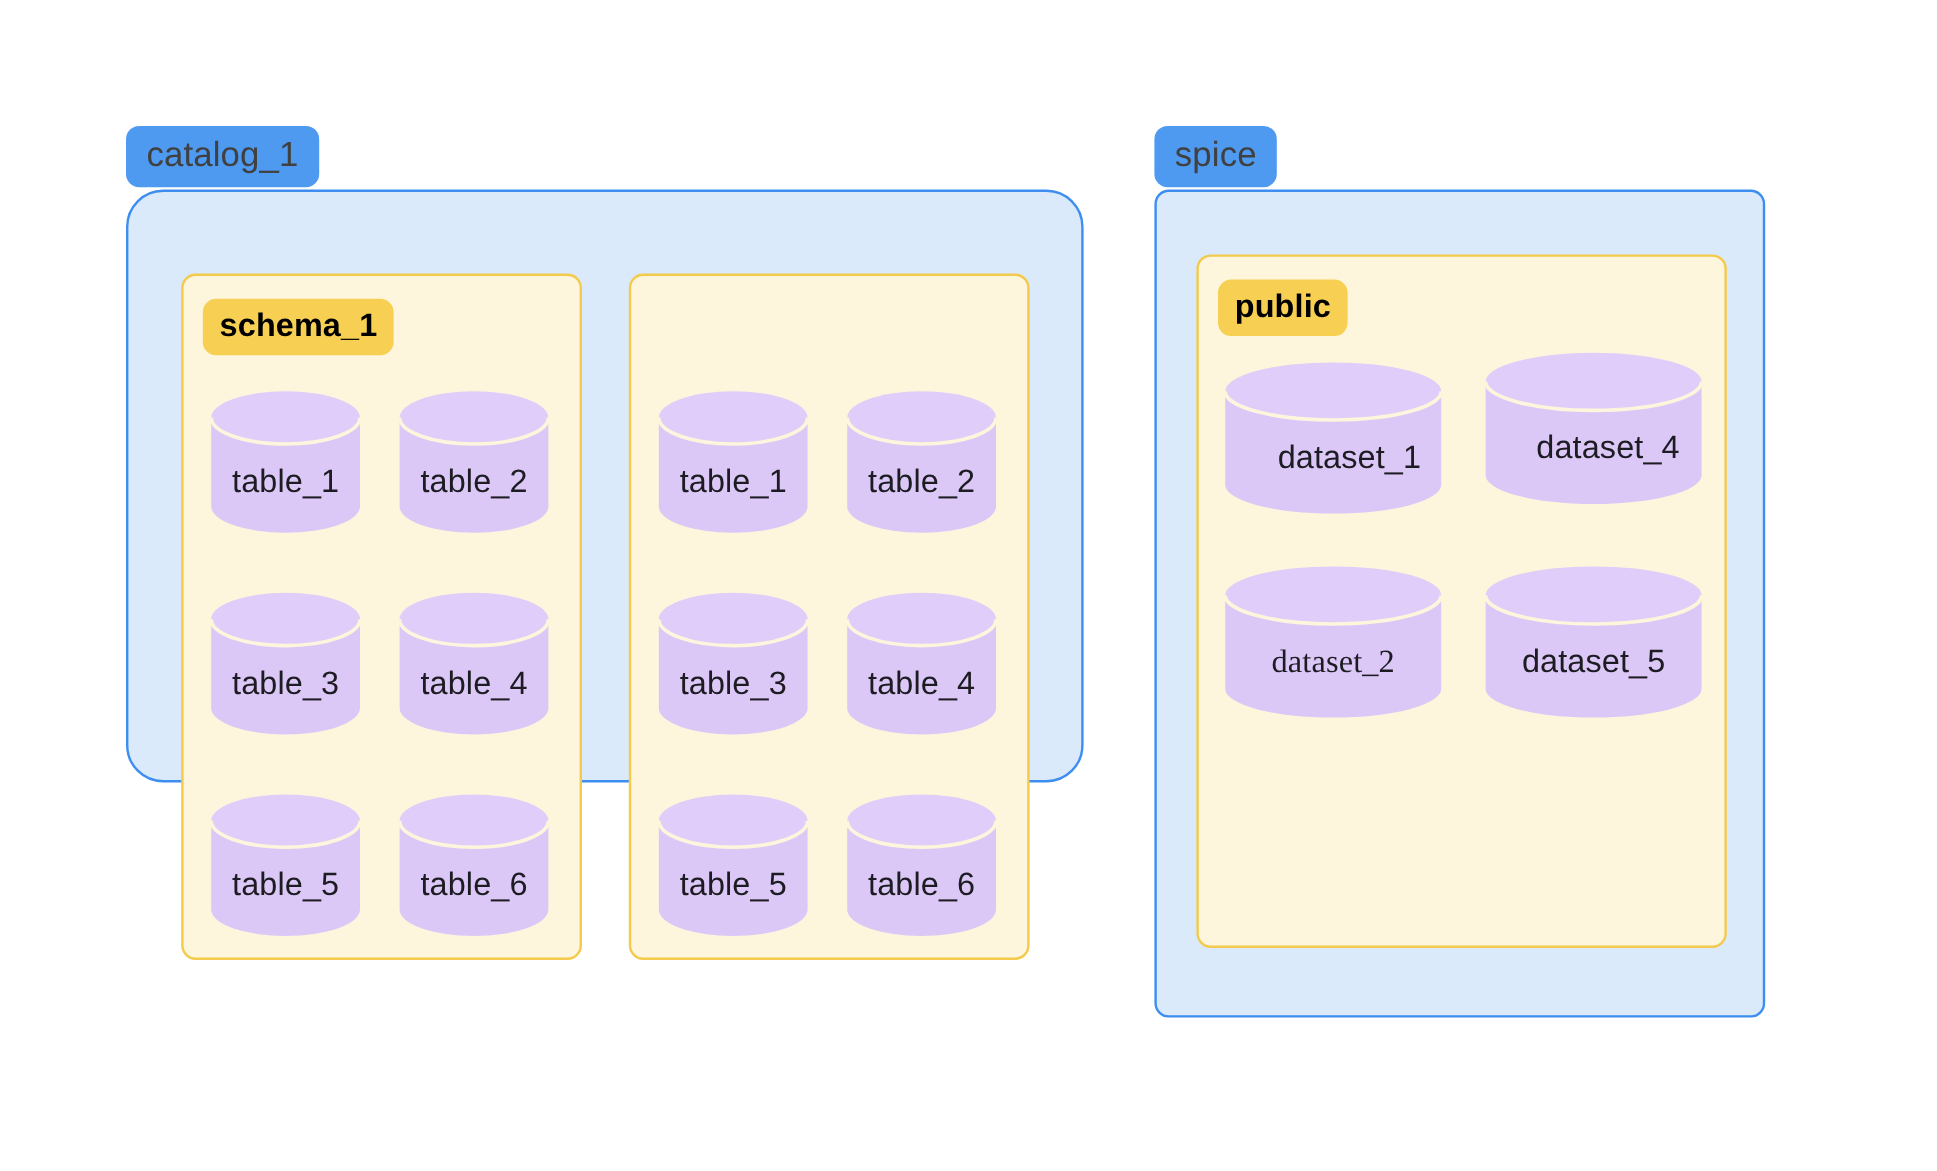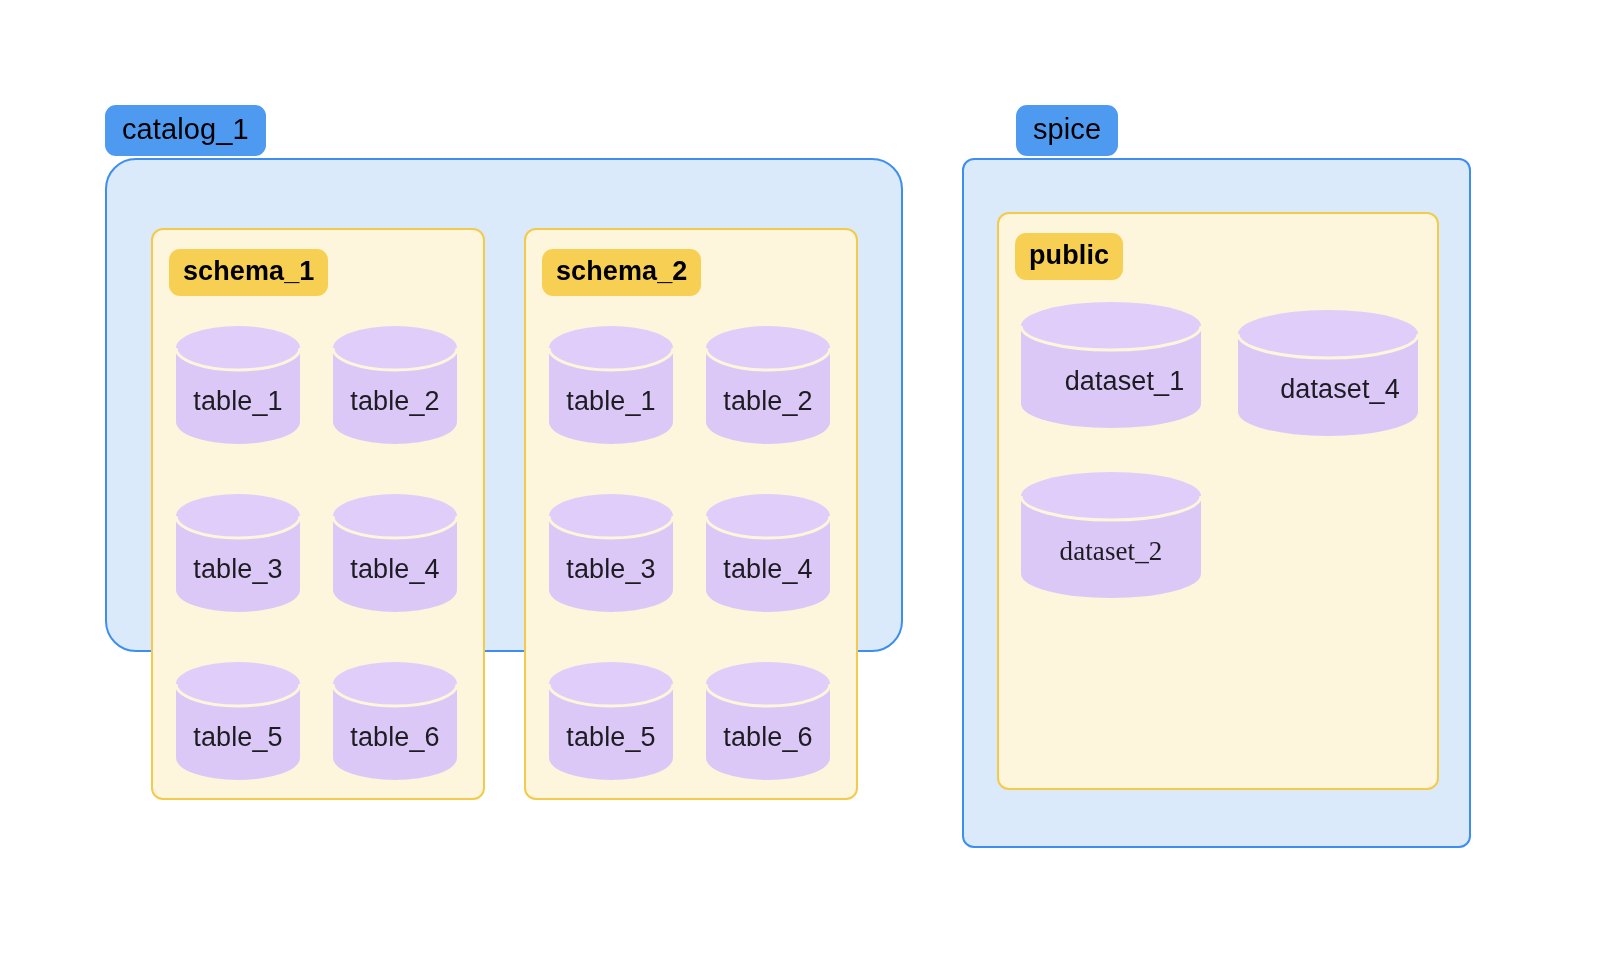--- a/index.html
+++ b/index.html
@@ -16,21 +16,21 @@
     position: relative;
     width: 1614px;
     height: 976px;
     background: #ffffff;
   }
 
   
   .catalog-pill {
     position: absolute;
     background: #4e9af1;
-    color: #000000;
+    color: #404040;
     font-size: 29px;
     font-weight: 400;
     line-height: 1;
     padding: 10px 17px 12px 17px;
     border-radius: 11px;
     white-space: nowrap;
     letter-spacing: 0.1px;
   }
 
   
@@ -144,21 +144,20 @@
           <path d="M0,22 L0,96 A62,22 0 0 0 124,96 L124,22 Z" fill="#dcc8f7"></path>
           <ellipse cx="62" cy="22" rx="62" ry="22" fill="#e0cdf9"></ellipse>
           <path d="M0,22 A62,22 0 0 0 124,22" fill="none" stroke="#fdf6dd" stroke-width="3"></path>
         </svg>
         <div class="cyl-label" style="top:62px;">table_6</div>
       </div>
     </div>
 
     <div class="schema-panel" style="left:417px; top:68px; width:334px; height:572px;">
 
-      <div class="schema-pill" style="left:16px; top:19px;">schema_2</div>
 
       <div class="cyl" style="left:23px; top:96px; width:124px; height:118px;">
         <svg width="124" height="118" viewBox="0 0 124 118" aria-hidden="true">
           <path d="M0,22 L0,96 A62,22 0 0 0 124,96 L124,22 Z" fill="#dcc8f7"></path>
           <ellipse cx="62" cy="22" rx="62" ry="22" fill="#e0cdf9"></ellipse>
           <path d="M0,22 A62,22 0 0 0 124,22" fill="none" stroke="#fdf6dd" stroke-width="3"></path>
         </svg>
         <div class="cyl-label" style="top:62px;">table_1</div>
       </div>
 
@@ -202,53 +201,61 @@
         <svg width="124" height="118" viewBox="0 0 124 118" aria-hidden="true">
           <path d="M0,22 L0,96 A62,22 0 0 0 124,96 L124,22 Z" fill="#dcc8f7"></path>
           <ellipse cx="62" cy="22" rx="62" ry="22" fill="#e0cdf9"></ellipse>
           <path d="M0,22 A62,22 0 0 0 124,22" fill="none" stroke="#fdf6dd" stroke-width="3"></path>
         </svg>
         <div class="cyl-label" style="top:62px;">table_6</div>
       </div>
     </div>
   </div>
 
-  <div class="catalog-pill" style="left:1016px; top:105px;">spice</div>
+  <div class="catalog-pill" style="left:962px; top:105px;">spice</div>
 
   <div class="catalog-panel" style="left:962px; top:158px; width:509px; height:690px;">
 
     <div class="schema-panel" style="left:33px; top:52px; width:442px; height:578px;">
 
       <div class="schema-pill" style="left:16px; top:19px;text-align:center;">public</div>
 
       <div class="cyl" style="left:22px; top:88px; width:180px; height:126px;">
         <svg width="180" height="126" viewBox="0 0 180 126" aria-hidden="true">
           <path d="M0,24 L0,102 A90,24 0 0 0 180,102 L180,24 Z" fill="#dcc8f7"></path>
           <ellipse cx="90" cy="24" rx="90" ry="24" fill="#e0cdf9"></ellipse>
           <path d="M0,24 A90,24 0 0 0 180,24" fill="none" stroke="#fdf6dd" stroke-width="3"></path>
         </svg>
         <div class="cyl-label" style="top:66px;padding-left:27px;">dataset_1</div>
       </div>
 
-      <div class="cyl" style="left:239px; top:96px; width:204px; height:126px;">
+      <div class="cyl" style="left:239px; top:80px; width:204px; height:126px;">
         <svg width="180" height="126" viewBox="0 0 180 126" aria-hidden="true">
           <path d="M0,24 L0,102 A90,24 0 0 0 180,102 L180,24 Z" fill="#dcc8f7"></path>
           <ellipse cx="90" cy="24" rx="90" ry="24" fill="#e0cdf9"></ellipse>
           <path d="M0,24 A90,24 0 0 0 180,24" fill="none" stroke="#fdf6dd" stroke-width="3"></path>
         </svg>
         <div class="cyl-label" style="top:66px;">dataset_4</div>
       </div>
 
       <div class="cyl" style="left:22px; top:258px; width:180px; height:126px;font-family:Liberation Serif, serif;">
         <svg width="180" height="126" viewBox="0 0 180 126" aria-hidden="true">
           <path d="M0,24 L0,102 A90,24 0 0 0 180,102 L180,24 Z" fill="#dcc8f7"></path>
           <ellipse cx="90" cy="24" rx="90" ry="24" fill="#e0cdf9"></ellipse>
           <path d="M0,24 A90,24 0 0 0 180,24" fill="none" stroke="#fdf6dd" stroke-width="3"></path>
         </svg>
         <div class="cyl-label" style="top:66px;">dataset_2</div>
       </div>
 
+      <div class="cyl" style="left:239px; top:258px; width:180px; height:126px;">
+        <svg width="180" height="126" viewBox="0 0 180 126" aria-hidden="true">
+          <path d="M0,24 L0,102 A90,24 0 0 0 180,102 L180,24 Z" fill="#dcc8f7"></path>
+          <ellipse cx="90" cy="24" rx="90" ry="24" fill="#e0cdf9"></ellipse>
+          <path d="M0,24 A90,24 0 0 0 180,24" fill="none" stroke="#fdf6dd" stroke-width="3"></path>
+        </svg>
+        <div class="cyl-label" style="top:66px;">dataset_5</div>
+      </div>
 
 
     </div>
   </div>
 
 </div>
 
 </body></html>

